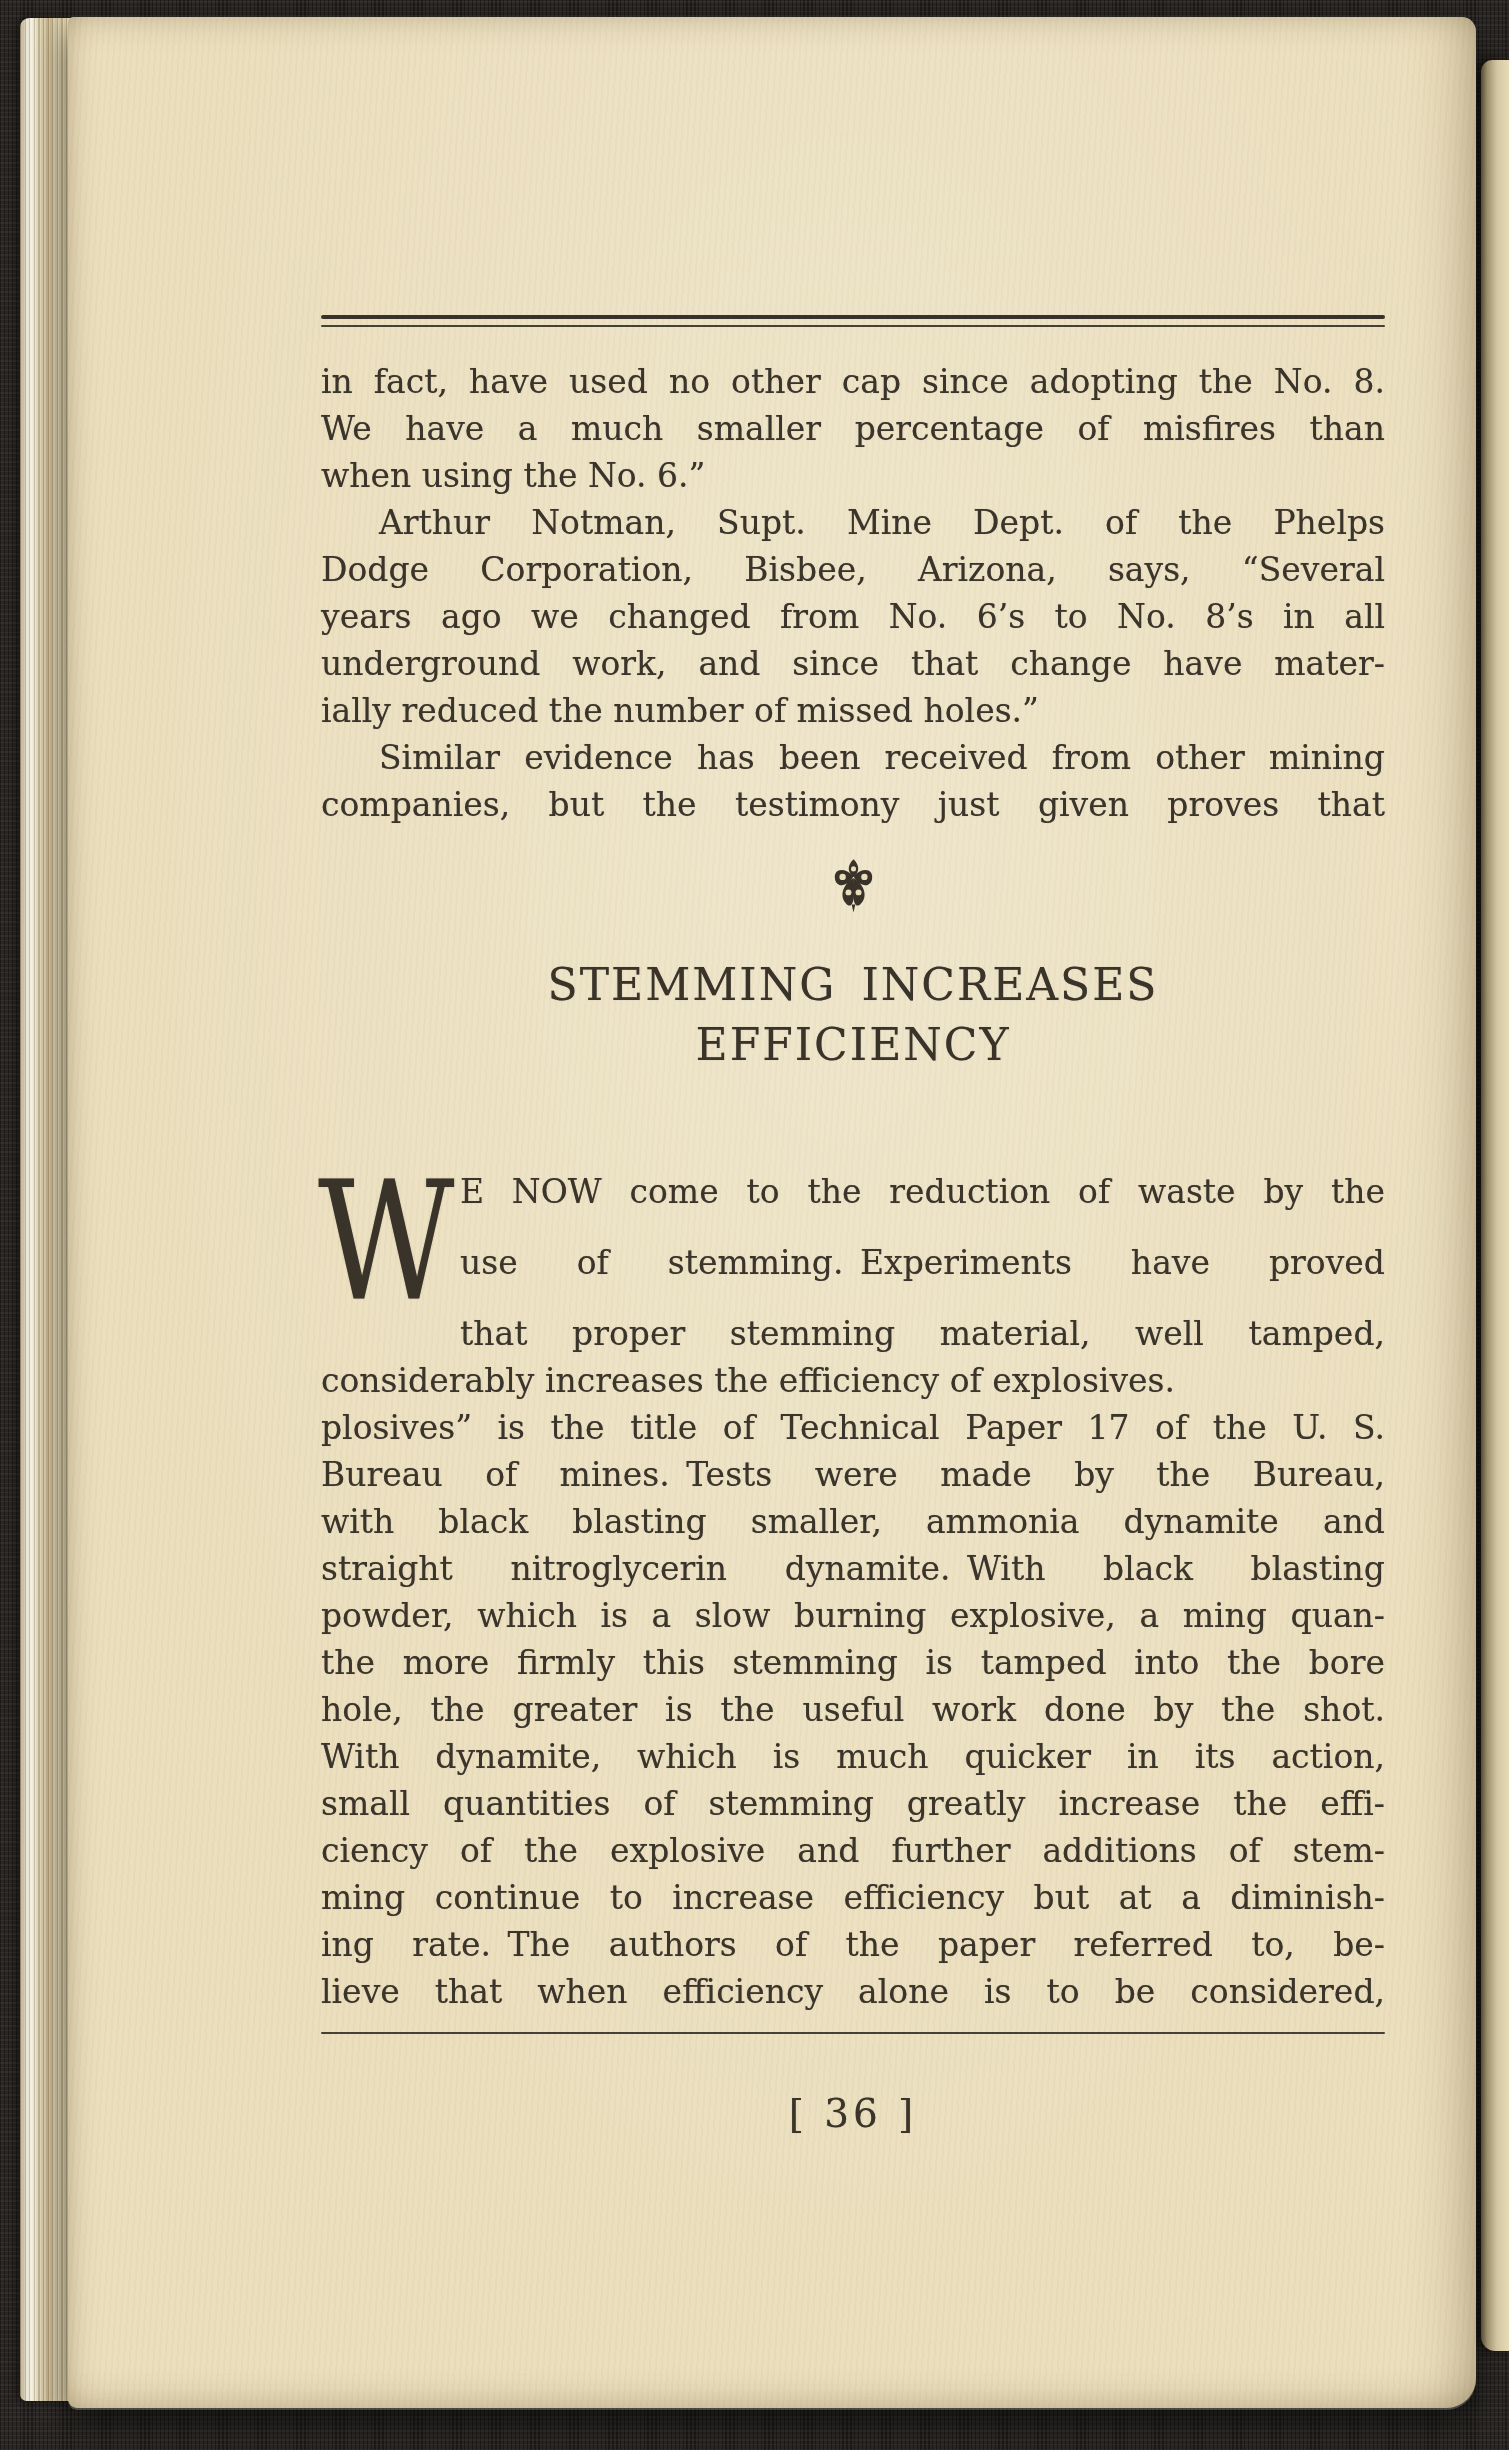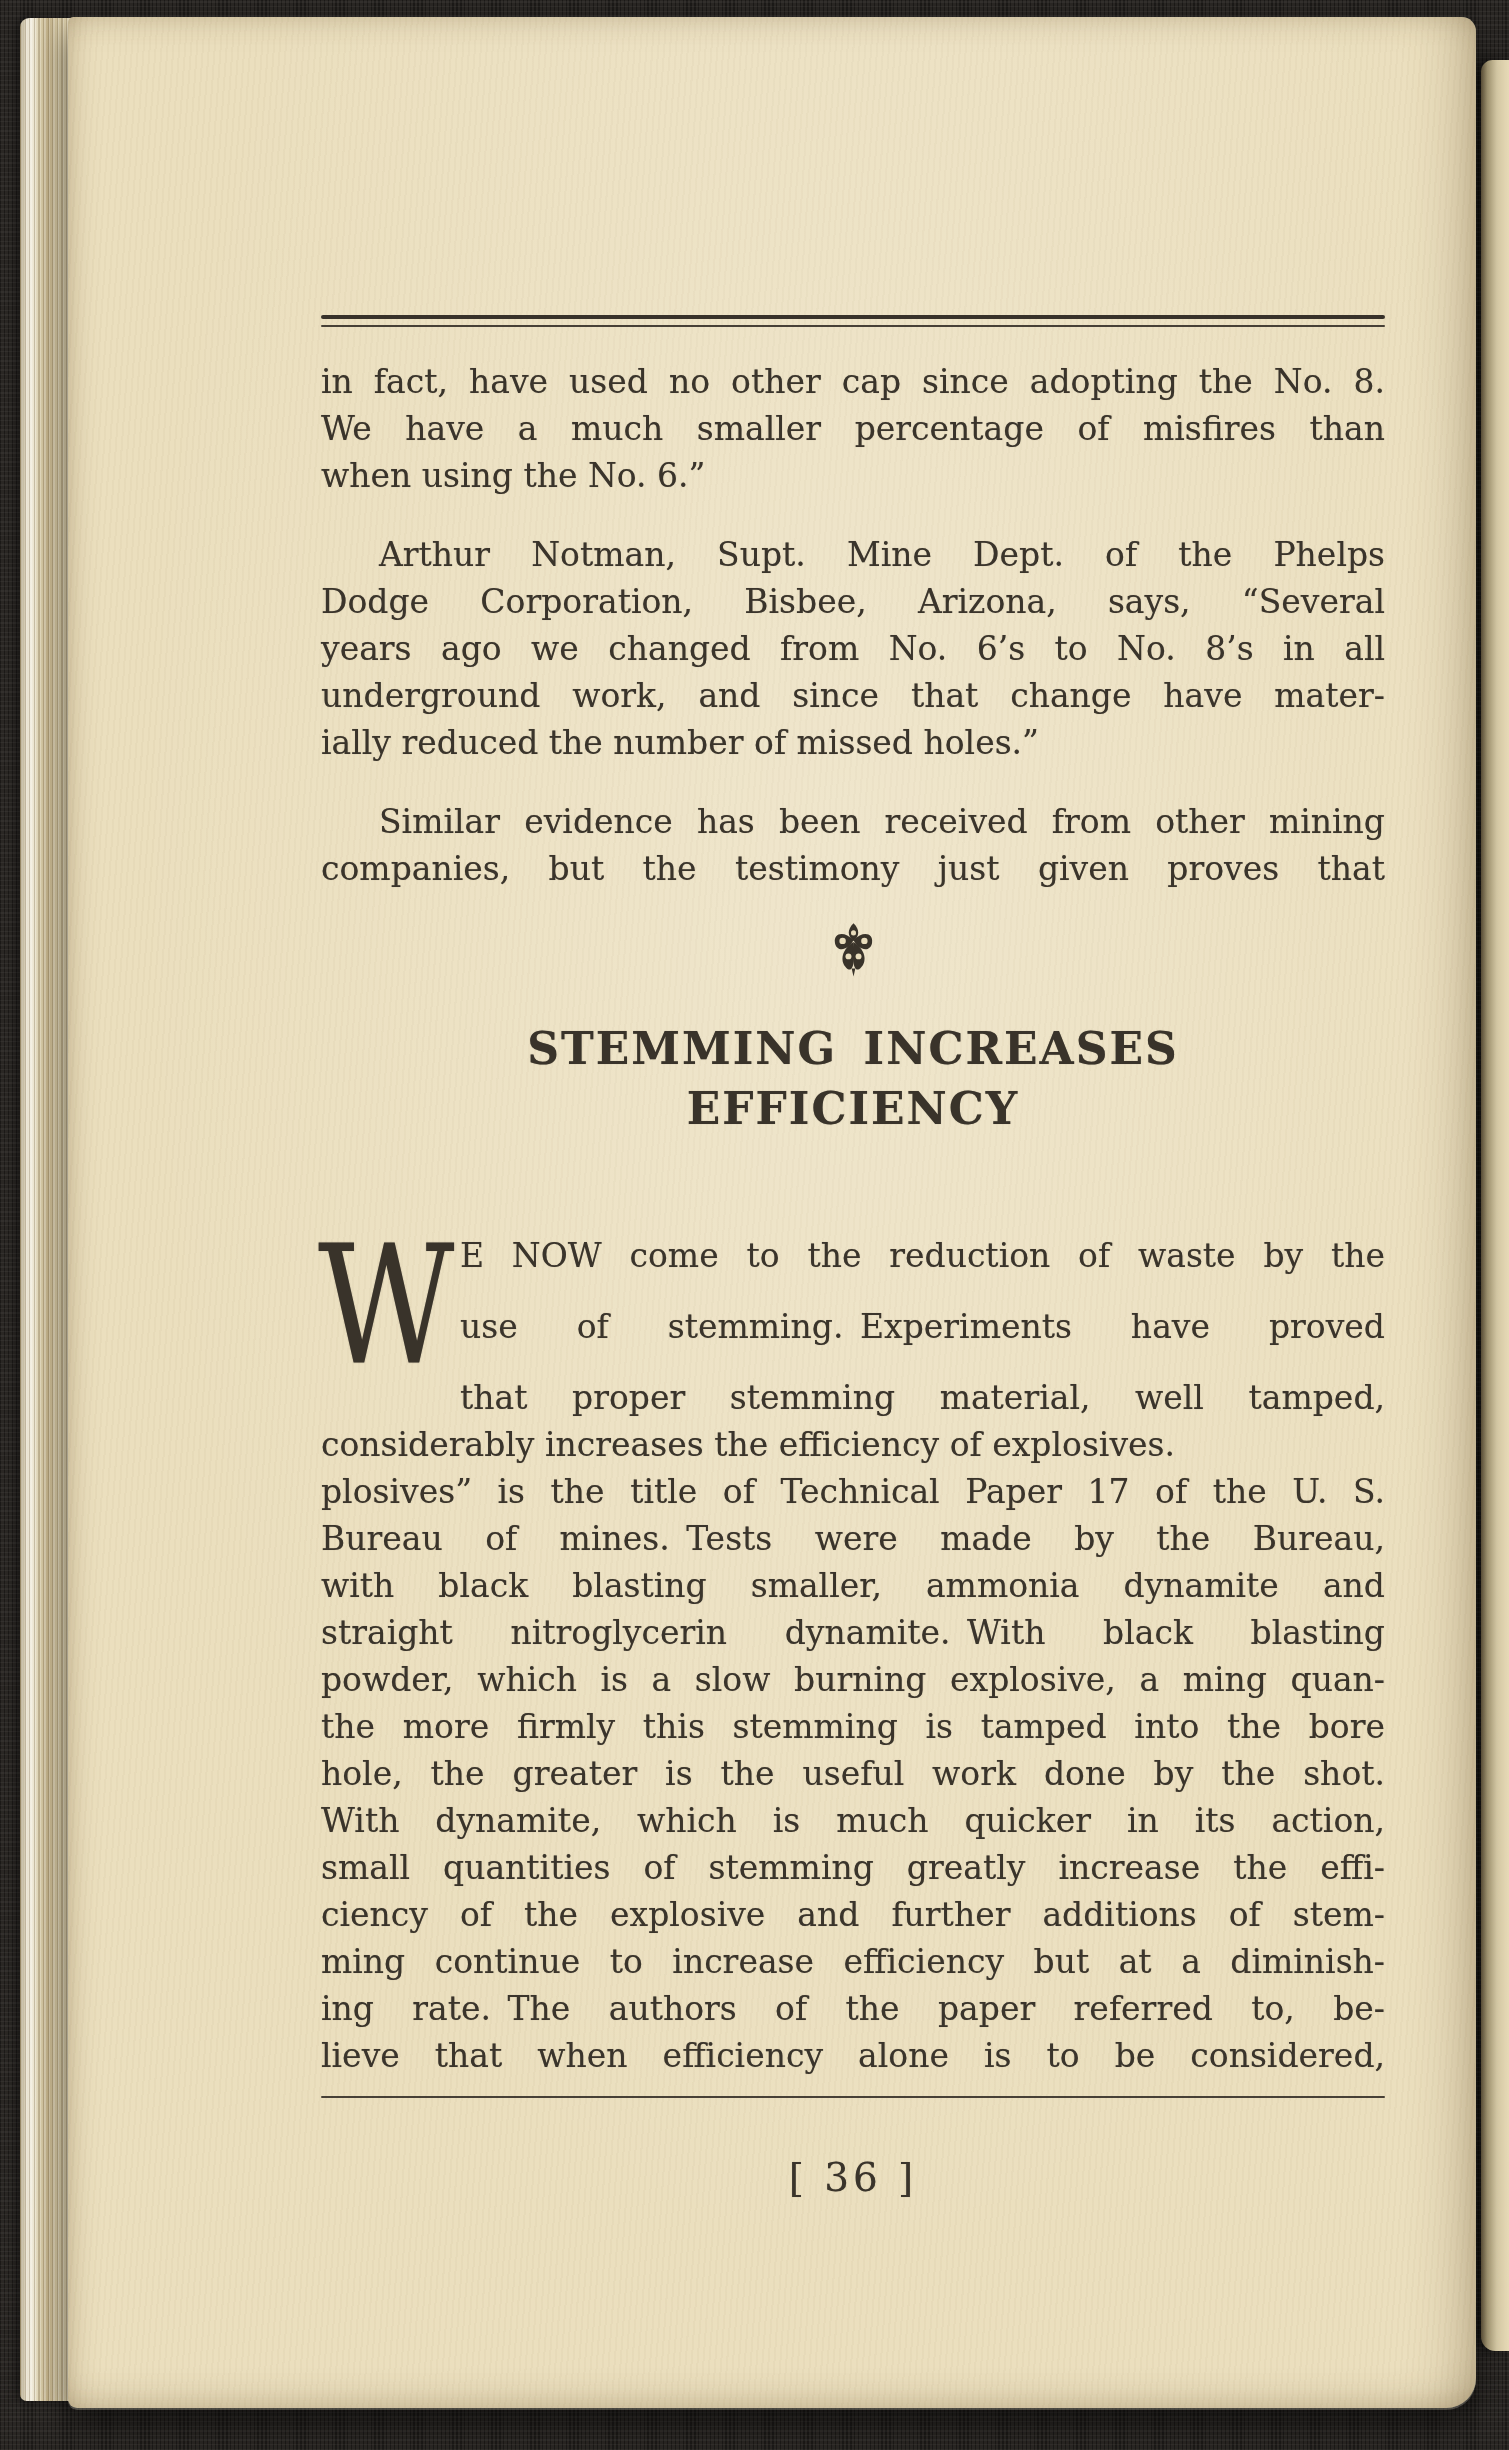--- a/index.html
+++ b/index.html
@@ -55,27 +55,27 @@
   
   .para{margin:0;}
   .p-first{margin-top:31px;}
   .tline{
     font-size:33px;line-height:47px;
     text-align:justify;text-align-last:justify;text-justify:inter-word;
     text-shadow:0 0 0.7px rgba(58,52,43,.45);
     white-space:nowrap;white-space:normal;
   }
   .short{text-align-last:left;}
-  .ind{text-indent:58px;margin-top:32px;}
+  .ind{text-indent:58px;}
   
   .ornament{margin-top:30px;height:55px;text-align:center;}
   .ornament svg{display:inline-block;}
   
   .heading{
-    margin:42px 0 0 0;text-align:center;font-weight:700;
+    margin:42px 0 0 0;text-align:center;font-weight:400;
     font-size:44px;line-height:60px;letter-spacing:2px;word-spacing:9.2px;
     color:#39332a;text-shadow:0 0 0.7px rgba(57,51,42,.5);
   }
   .heading span{display:block;}
   
   .dc-para{position:relative;margin-top:93px;}
   .dc{margin-left:139px;margin-top:24px;}
   .dropcap{
     position:absolute;left:-2.6px;top:-6.6px;
     font-size:164px;line-height:1;font-weight:400;

